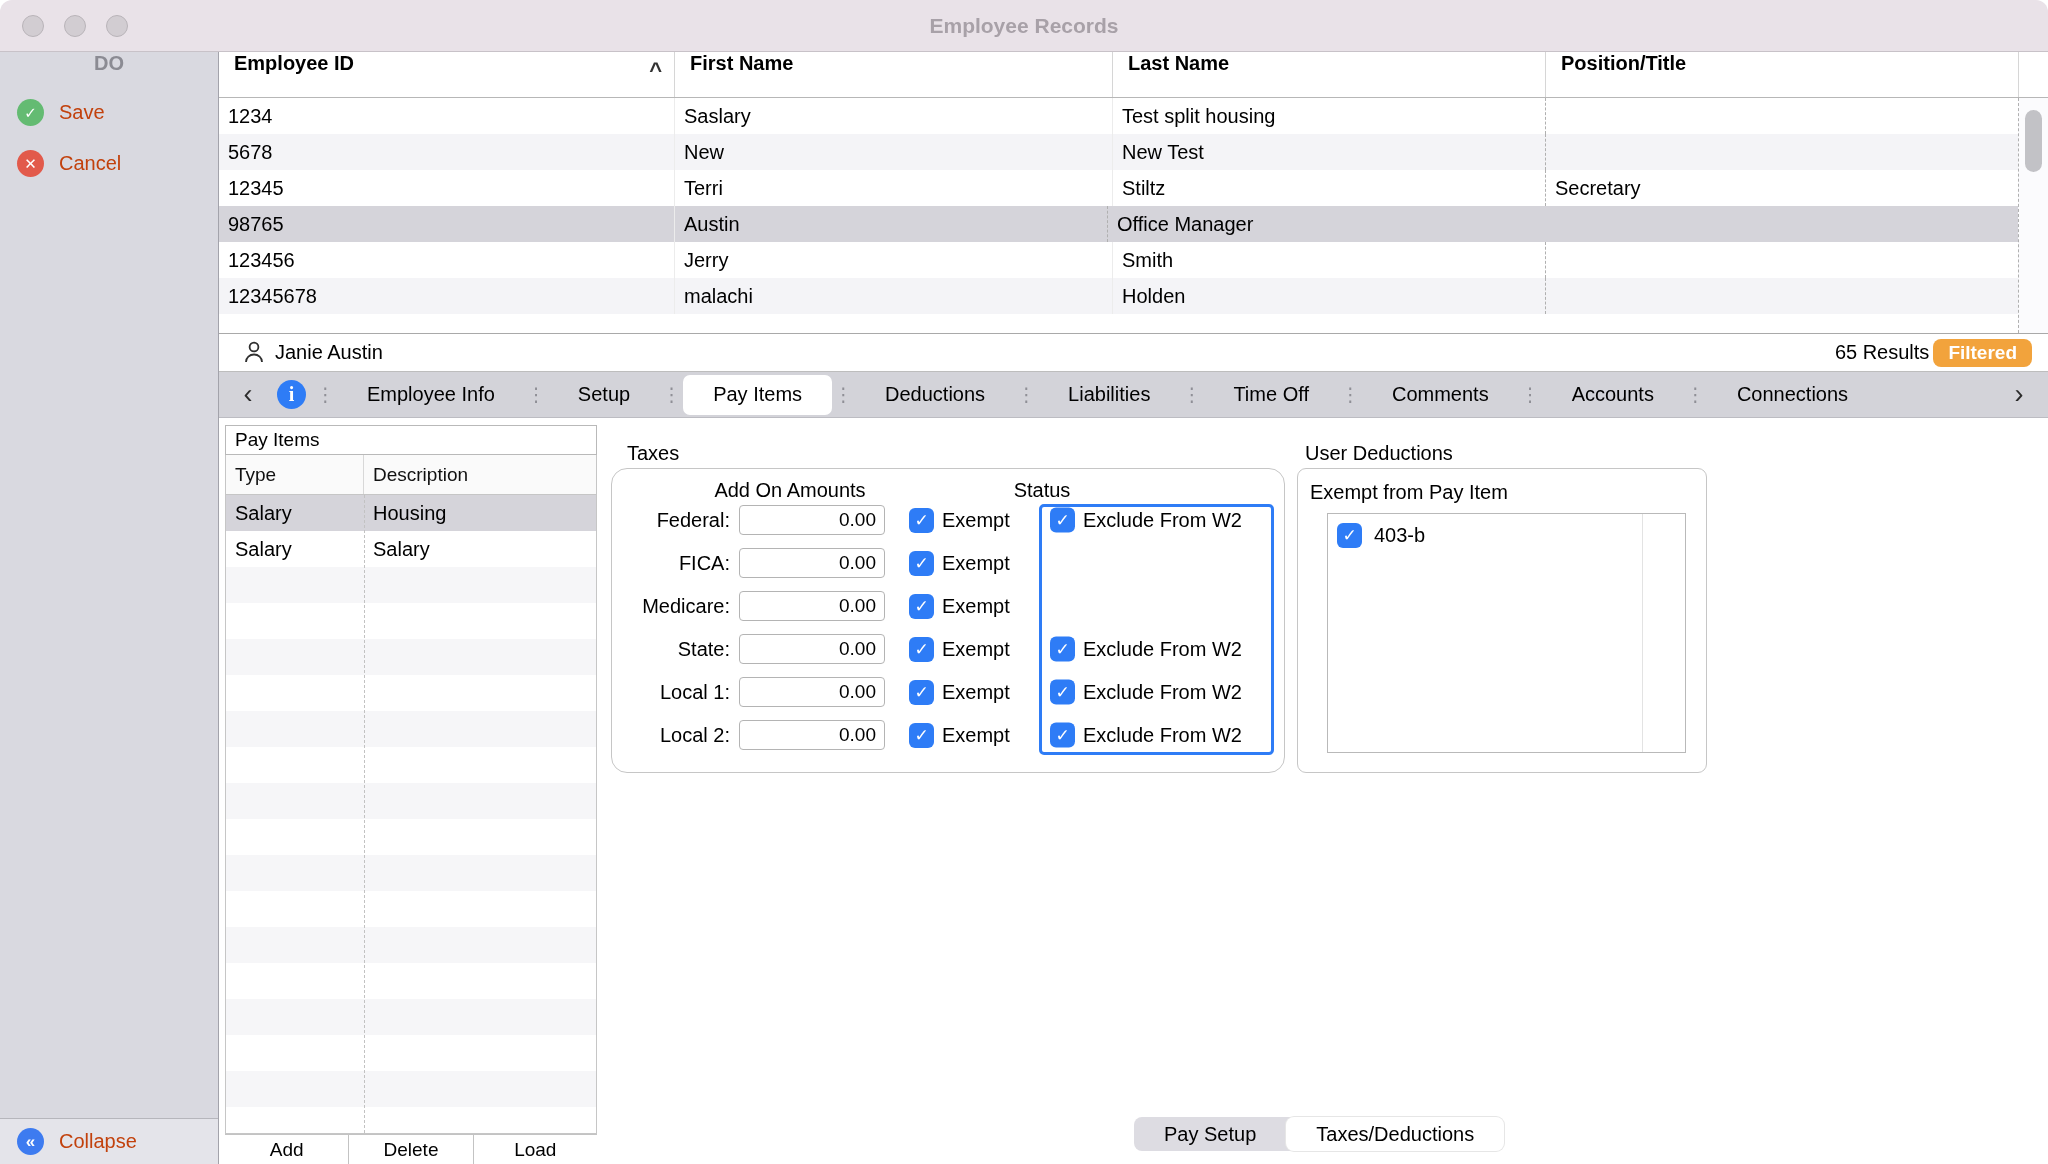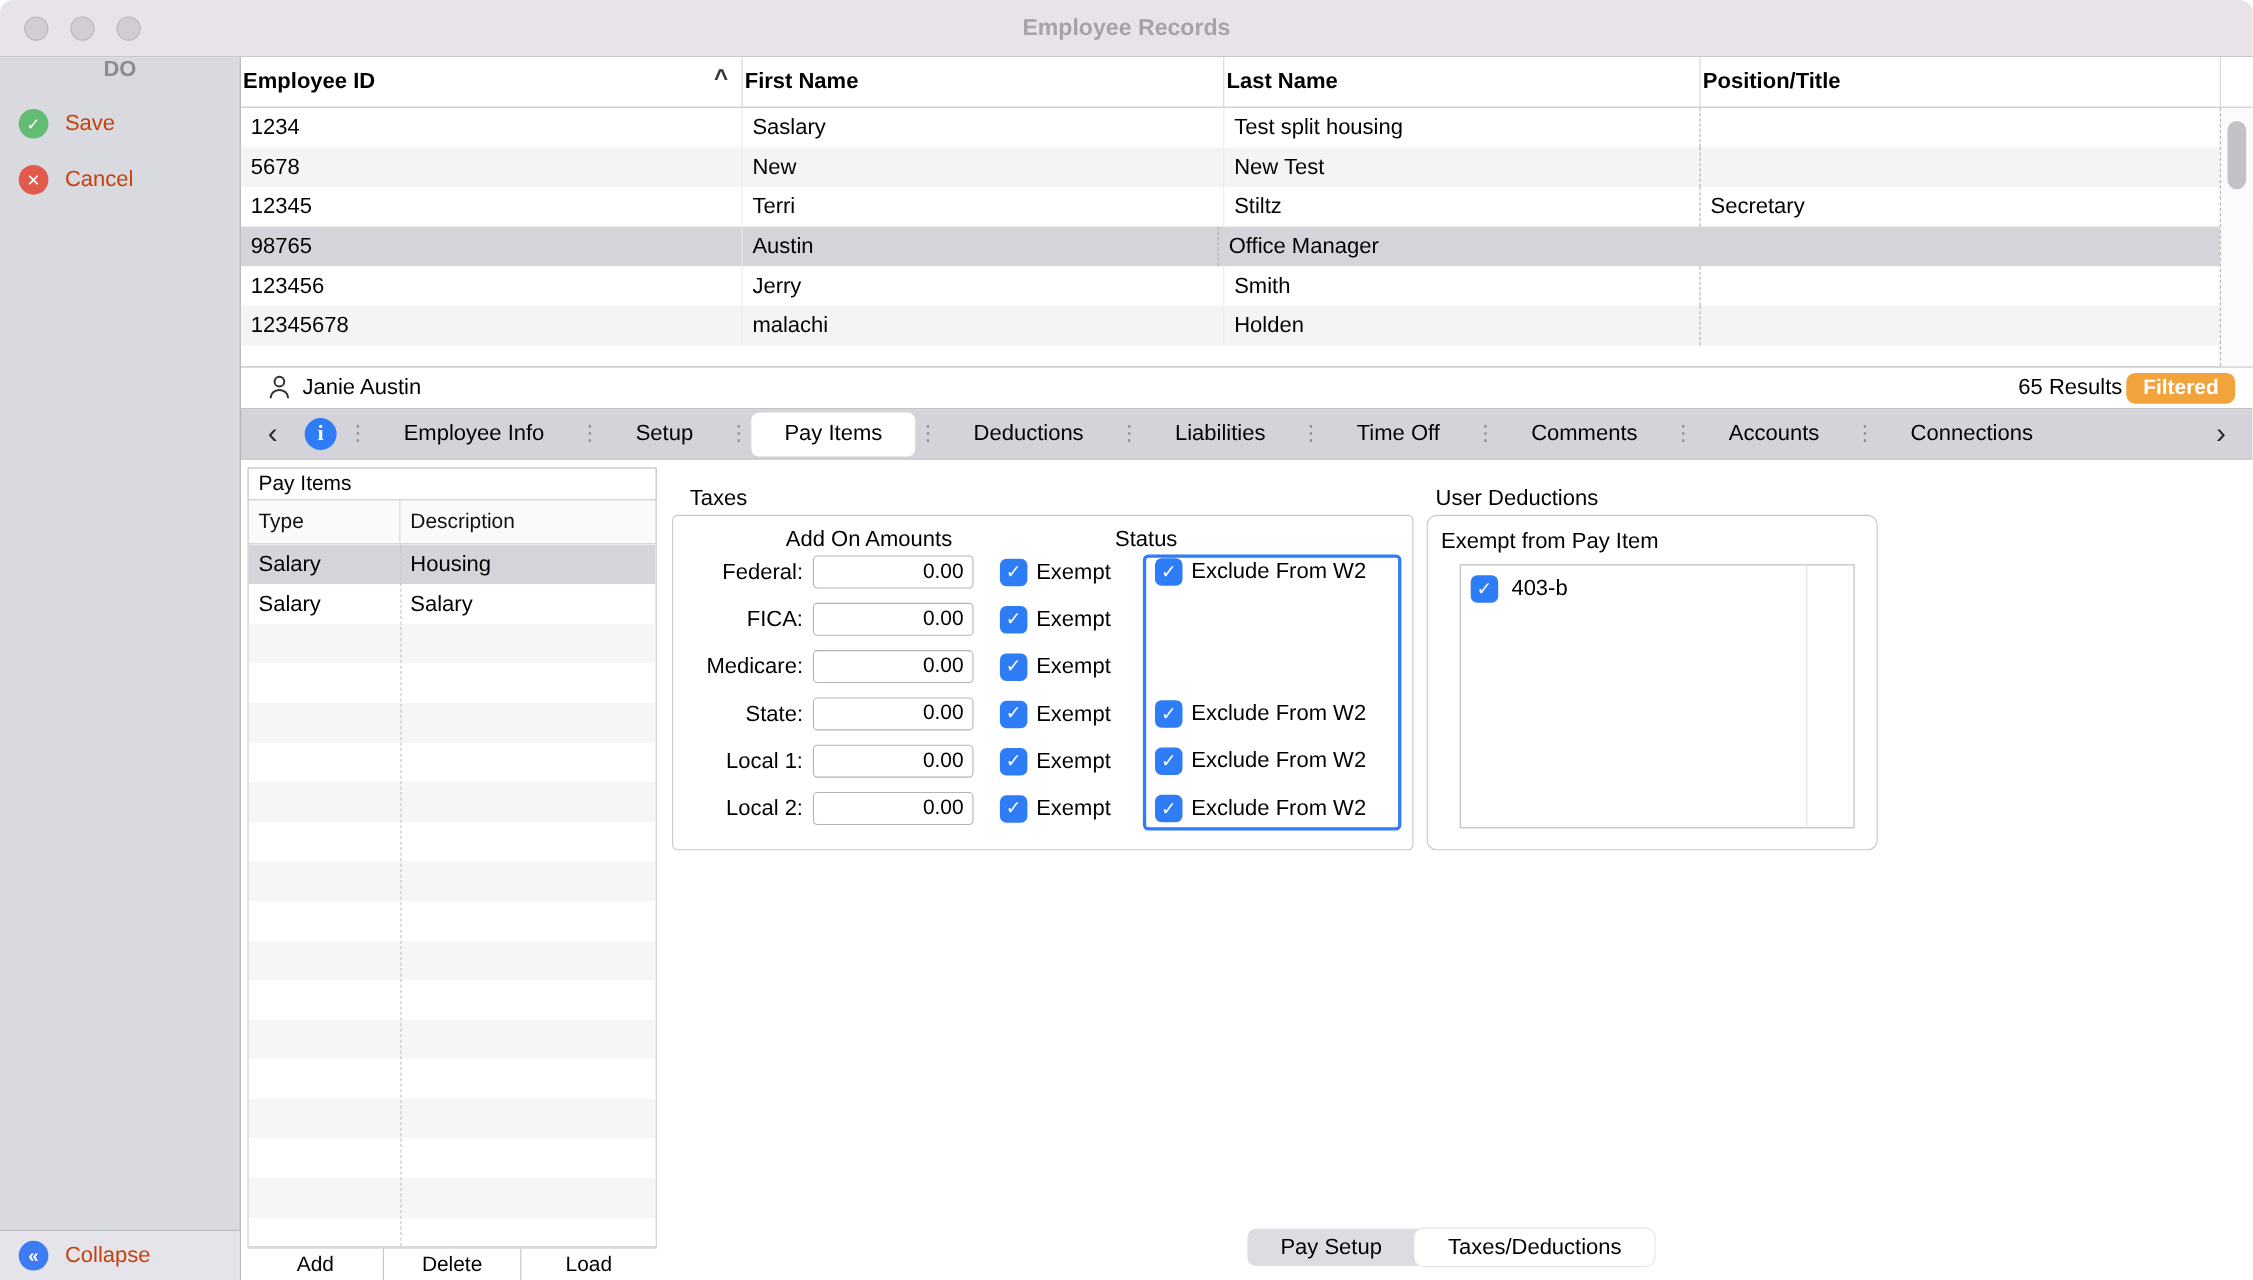--- a/index.html
+++ b/index.html
@@ -30,21 +30,21 @@
   .icon-collapse { background:#3d7bf0; font-size:17px; }
   .side-label { font-size:20px; color:#c2410c; }
   .collapse-bar { position:absolute; left:0; bottom:0; width:100%; height:46px; background:#e4e4ea;
     border-top:1px solid #b6b6bc; display:flex; align-items:center; gap:15px; padding-left:17px; }
 
   
   .main { position:absolute; left:219px; top:52px; width:1829px; bottom:0; background:#fff; }
 
   
   .emp-header { display:flex; height:46px; border-bottom:1px solid #b7b7b7; background:#fff; }
-  .hcell { display:flex; align-items:center; padding-left:2px; font-weight:700; font-size:20px;
+  .hcell { display:flex; padding-left:15px; font-weight:700; font-size:20px;
     border-right:1px solid #d6d6d6; position:relative; }
   .c1 { width:456px; } .c2 { width:438px; } .c3 { width:433px; } .c4 { width:472px; }
   .hcell.c4 { border-right:none; }
   .sbspace { width:30px; border-left:1px solid #d6d6d6; }
   .sort { position:absolute; right:12px; top:9px; font-size:22px; color:#333; font-weight:700; line-height:20px; }
   .emp-body { position:relative; height:235px; background:#fff; }
   .erow { display:flex; height:36px; }
   .erow:nth-child(even) { background:#f4f4f7; }
   .erow.selected { background:#d5d4da; }
   .cell { display:flex; align-items:center; padding-left:9px; height:36px; font-size:20px;
@@ -100,21 +100,21 @@
   .pi-buttons { position:absolute; left:0; right:0; bottom:0; height:30px; display:flex;
     border-top:1px solid #c3c3c3; background:#fff; }
   .pi-btn { flex:1; display:flex; align-items:center; justify-content:center; font-size:19px;
     border-right:1px solid #c3c3c3; }
   .pi-btn:last-child { border-right:none; }
 
   
   .group-label { position:absolute; font-size:20px; color:#000; }
   .taxes-label { left:408px; top:24px; }
   .taxes-box { position:absolute; left:392px; top:50px; width:674px; height:305px;
-    border:1px solid #c6c6c6; border-radius:5px; }
+    border:1px solid #c6c6c6; border-radius:16px; }
   .addon-header { position:absolute; left:58px; top:10px; width:240px; text-align:center; font-size:20px; }
   .status-header { position:absolute; left:380px; top:10px; width:100px; text-align:center; font-size:20px; }
   .w2-frame { position:absolute; left:427px; top:35px; width:235px; height:251px;
     border:3px solid #2e7cf6; border-radius:5px; }
   .tax-row { position:absolute; left:0; right:0; height:42px; display:flex; align-items:center; }
   .tax-label { width:118px; text-align:right; font-size:20px; }
   .tax-input { margin-left:9px; width:146px; height:30px; border:1px solid #b4b4b4; border-radius:4px;
     text-align:right; padding-right:8px; font-size:19px; font-family:inherit; background:#fff; color:#000; }
   .cb { width:25px; height:25px; border-radius:6px; background:#2e7cf6; display:inline-flex;
     align-items:center; justify-content:center; flex:0 0 auto; }

